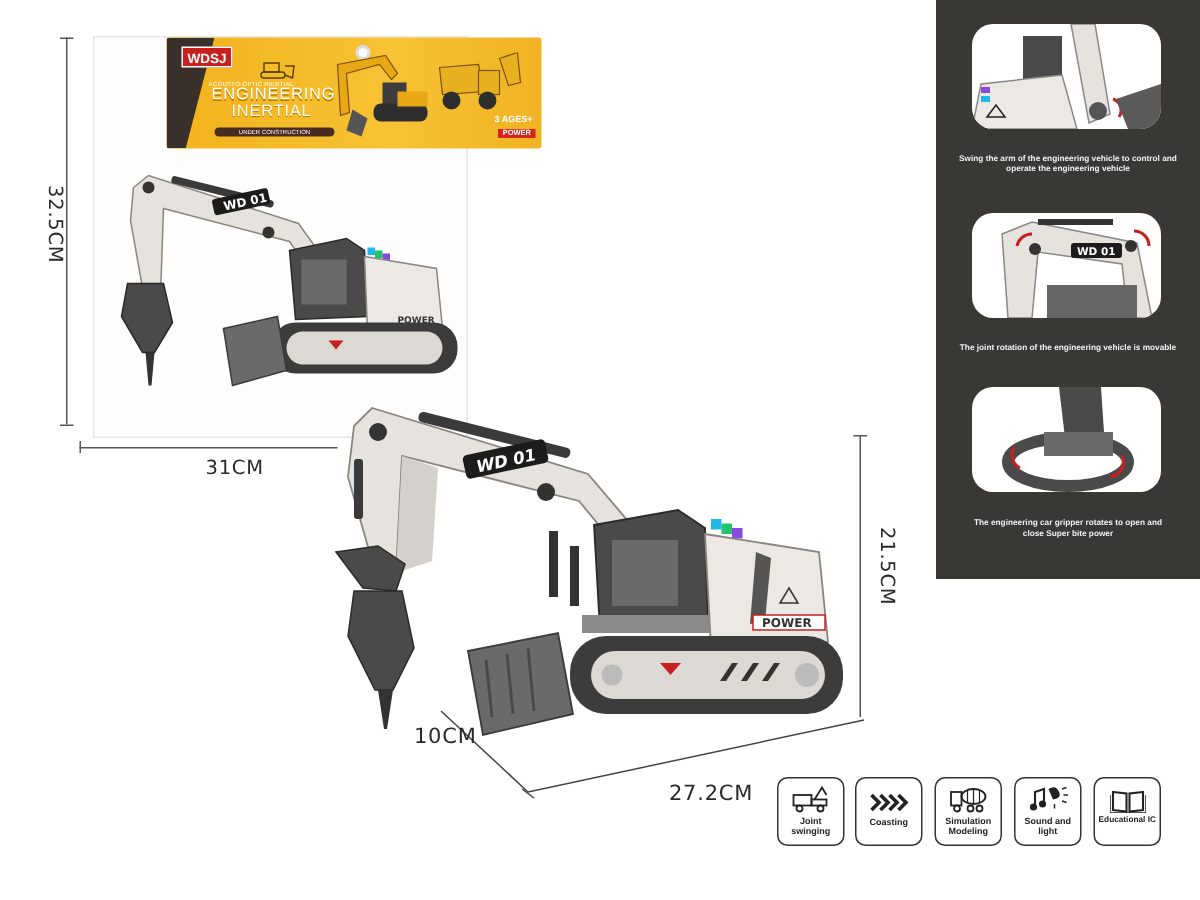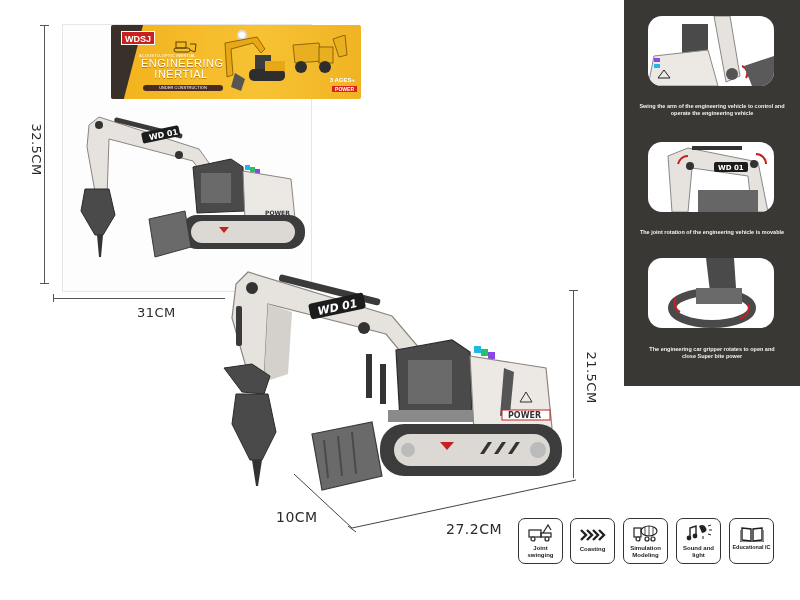--- a/index.html
+++ b/index.html
@@ -160,21 +160,21 @@
 
 <div class="dim-line" style="left:573px;top:290px;width:1px;height:188px;"></div>
 <div class="dim-tick" style="left:569px;top:290px;width:9px;height:1px;"></div>
 <div class="dim-label rot90" style="left:556px;top:370px;width:70px;text-align:center;">21.5CM</div>
 
 <svg style="position:absolute;left:290px;top:470px;" width="300" height="70" viewBox="0 0 300 70">
   <line x1="4" y1="4" x2="62" y2="58" stroke="#444" stroke-width="1"></line>
   <line x1="62" y1="58" x2="286" y2="10" stroke="#444" stroke-width="1"></line>
   <line x1="58" y1="56" x2="66" y2="62" stroke="#444" stroke-width="1"></line>
 </svg>
-<div class="dim-label" style="left:276px;top:509px;font-size:14px;">10CM</div>
+<div class="dim-label" style="left:276px;top:483px;font-size:14px;">10CM</div>
 <div class="dim-label" style="left:446px;top:521px;font-size:14px;">27.2CM</div>
 
 <div class="feature-panel">
   <div class="feature-card" style="top:16px;">
     <svg width="126" height="70" viewBox="0 0 126 70">
       <rect x="34" y="8" width="26" height="30" fill="#4a4a4a"></rect>
       <path d="M6 40 L60 34 L70 70 L0 70 Z" fill="#ece8e4" stroke="#888" stroke-width="1"></path>
       <rect x="6" y="42" width="6" height="4" fill="#8a4ae0"></rect>
       <rect x="6" y="48" width="6" height="4" fill="#20b8e8"></rect>
       <path d="M66 0 L82 0 L92 60 L78 66 Z" fill="#e6e2de" stroke="#888" stroke-width="1"></path>

